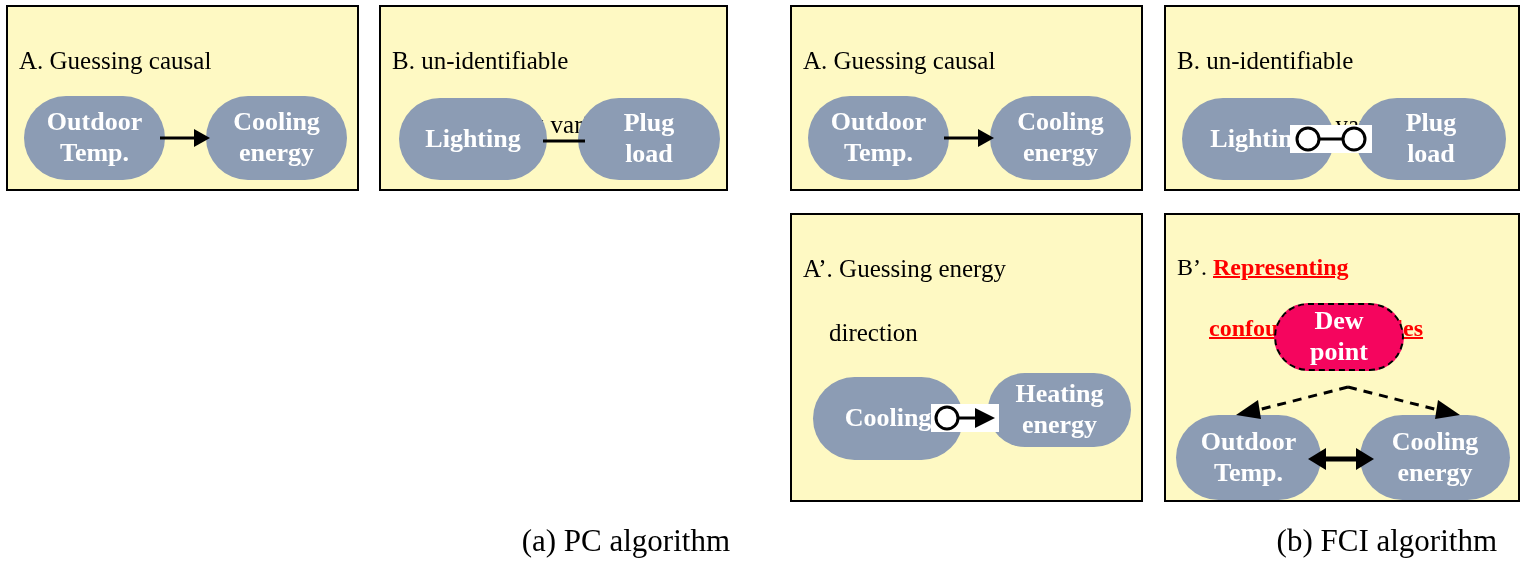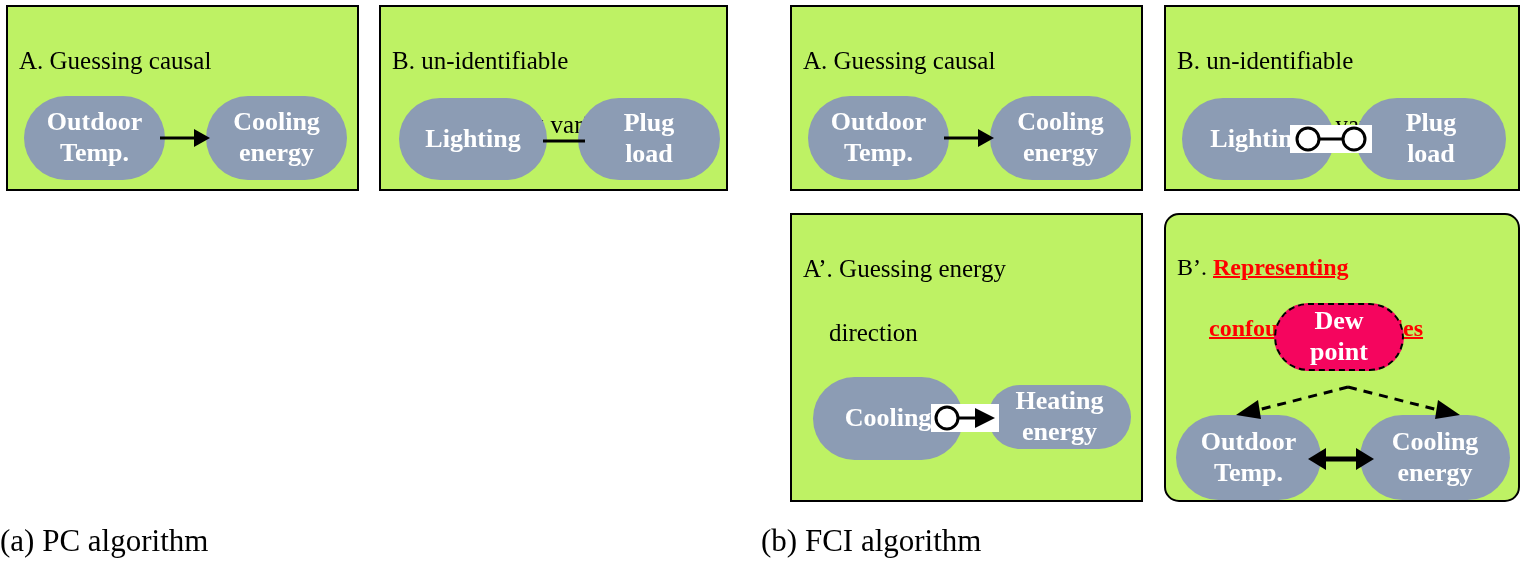--- a/index.html
+++ b/index.html
@@ -11,21 +11,21 @@
     width: 1526px;
     height: 571px;
     position: relative;
     font-family: "Liberation Serif", "DejaVu Serif", serif;
     overflow: hidden;
   }
 
   .panel {
     position: absolute;
     border: 2.5px solid #000000;
-    background: #bef264;
+    background: #fef9c3;
     box-sizing: border-box;
   }
 
   .panel-title {
     position: absolute;
     left: 11px;
     top: 6px;
     right: 6px;
     font-size: 25px;
     line-height: 1.28;
@@ -72,21 +72,21 @@
 
   .edge {
     position: absolute;
     pointer-events: none;
   }
 
   .caption {
     position: absolute;
     font-size: 31px;
     color: #000000;
-    text-align: left;
+    text-align: right;
     white-space: nowrap;
   }
 </style>
 </head>
 <body>
 
 <div class="panel" style="left:6px; top:5px; width:353px; height:186px;">
   <div class="panel-title">
     <span class="first">A. Guessing causal</span>
     <span class="ind">direction</span>
@@ -160,32 +160,32 @@
 </div>
 
 <div class="panel" style="left:790px; top:213px; width:353px; height:289px;">
   <div class="panel-title">
     <span class="first">A’. Guessing energy</span>
     <span class="ind">direction</span>
   </div>
 
   <div class="node" style="left:21px; top:162px; width:150px; height:83px; border-radius:42px;">Cooling</div>
 
-  <div class="node" style="left:196px; top:158px; width:143px; height:64px;margin-top:12px;">Heating
+  <div class="node" style="left:196px; top:158px; width:143px; height:74px;">Heating
 energy</div>
 
   <svg class="edge" style="left:139px; top:187px; width:68px; height:32px;" viewBox="0 0 68 32">
     <rect x="0" y="2" width="68" height="28" fill="#ffffff"></rect>
     <line x1="18" y1="16" x2="48" y2="16" stroke="#000" stroke-width="3"></line>
     <circle cx="16" cy="16" r="11" fill="#ffffff" stroke="#000" stroke-width="3"></circle>
     <polygon points="44,6 64,16 44,26" fill="#000"></polygon>
   </svg>
 </div>
 
-<div class="panel" style="left:1164px; top:213px; width:356px; height:289px;border-radius:15px;">
+<div class="panel" style="left:1164px; top:213px; width:356px; height:289px;">
   <div class="panel-title" style="font-size:24px;">
     <span class="first"><span>B’.</span>&nbsp;<span class="title-red">Representing</span></span>
     <span class="ind" style="padding-left:32px;"><span class="title-red">confouding variables</span></span>
   </div>
 
   <div class="node pink" style="left:108px; top:88px; width:130px; height:68px;">Dew
 point</div>
 
   <div class="node" style="left:10px; top:200px; width:145px; height:85px;">Outdoor
 Temp.</div>

